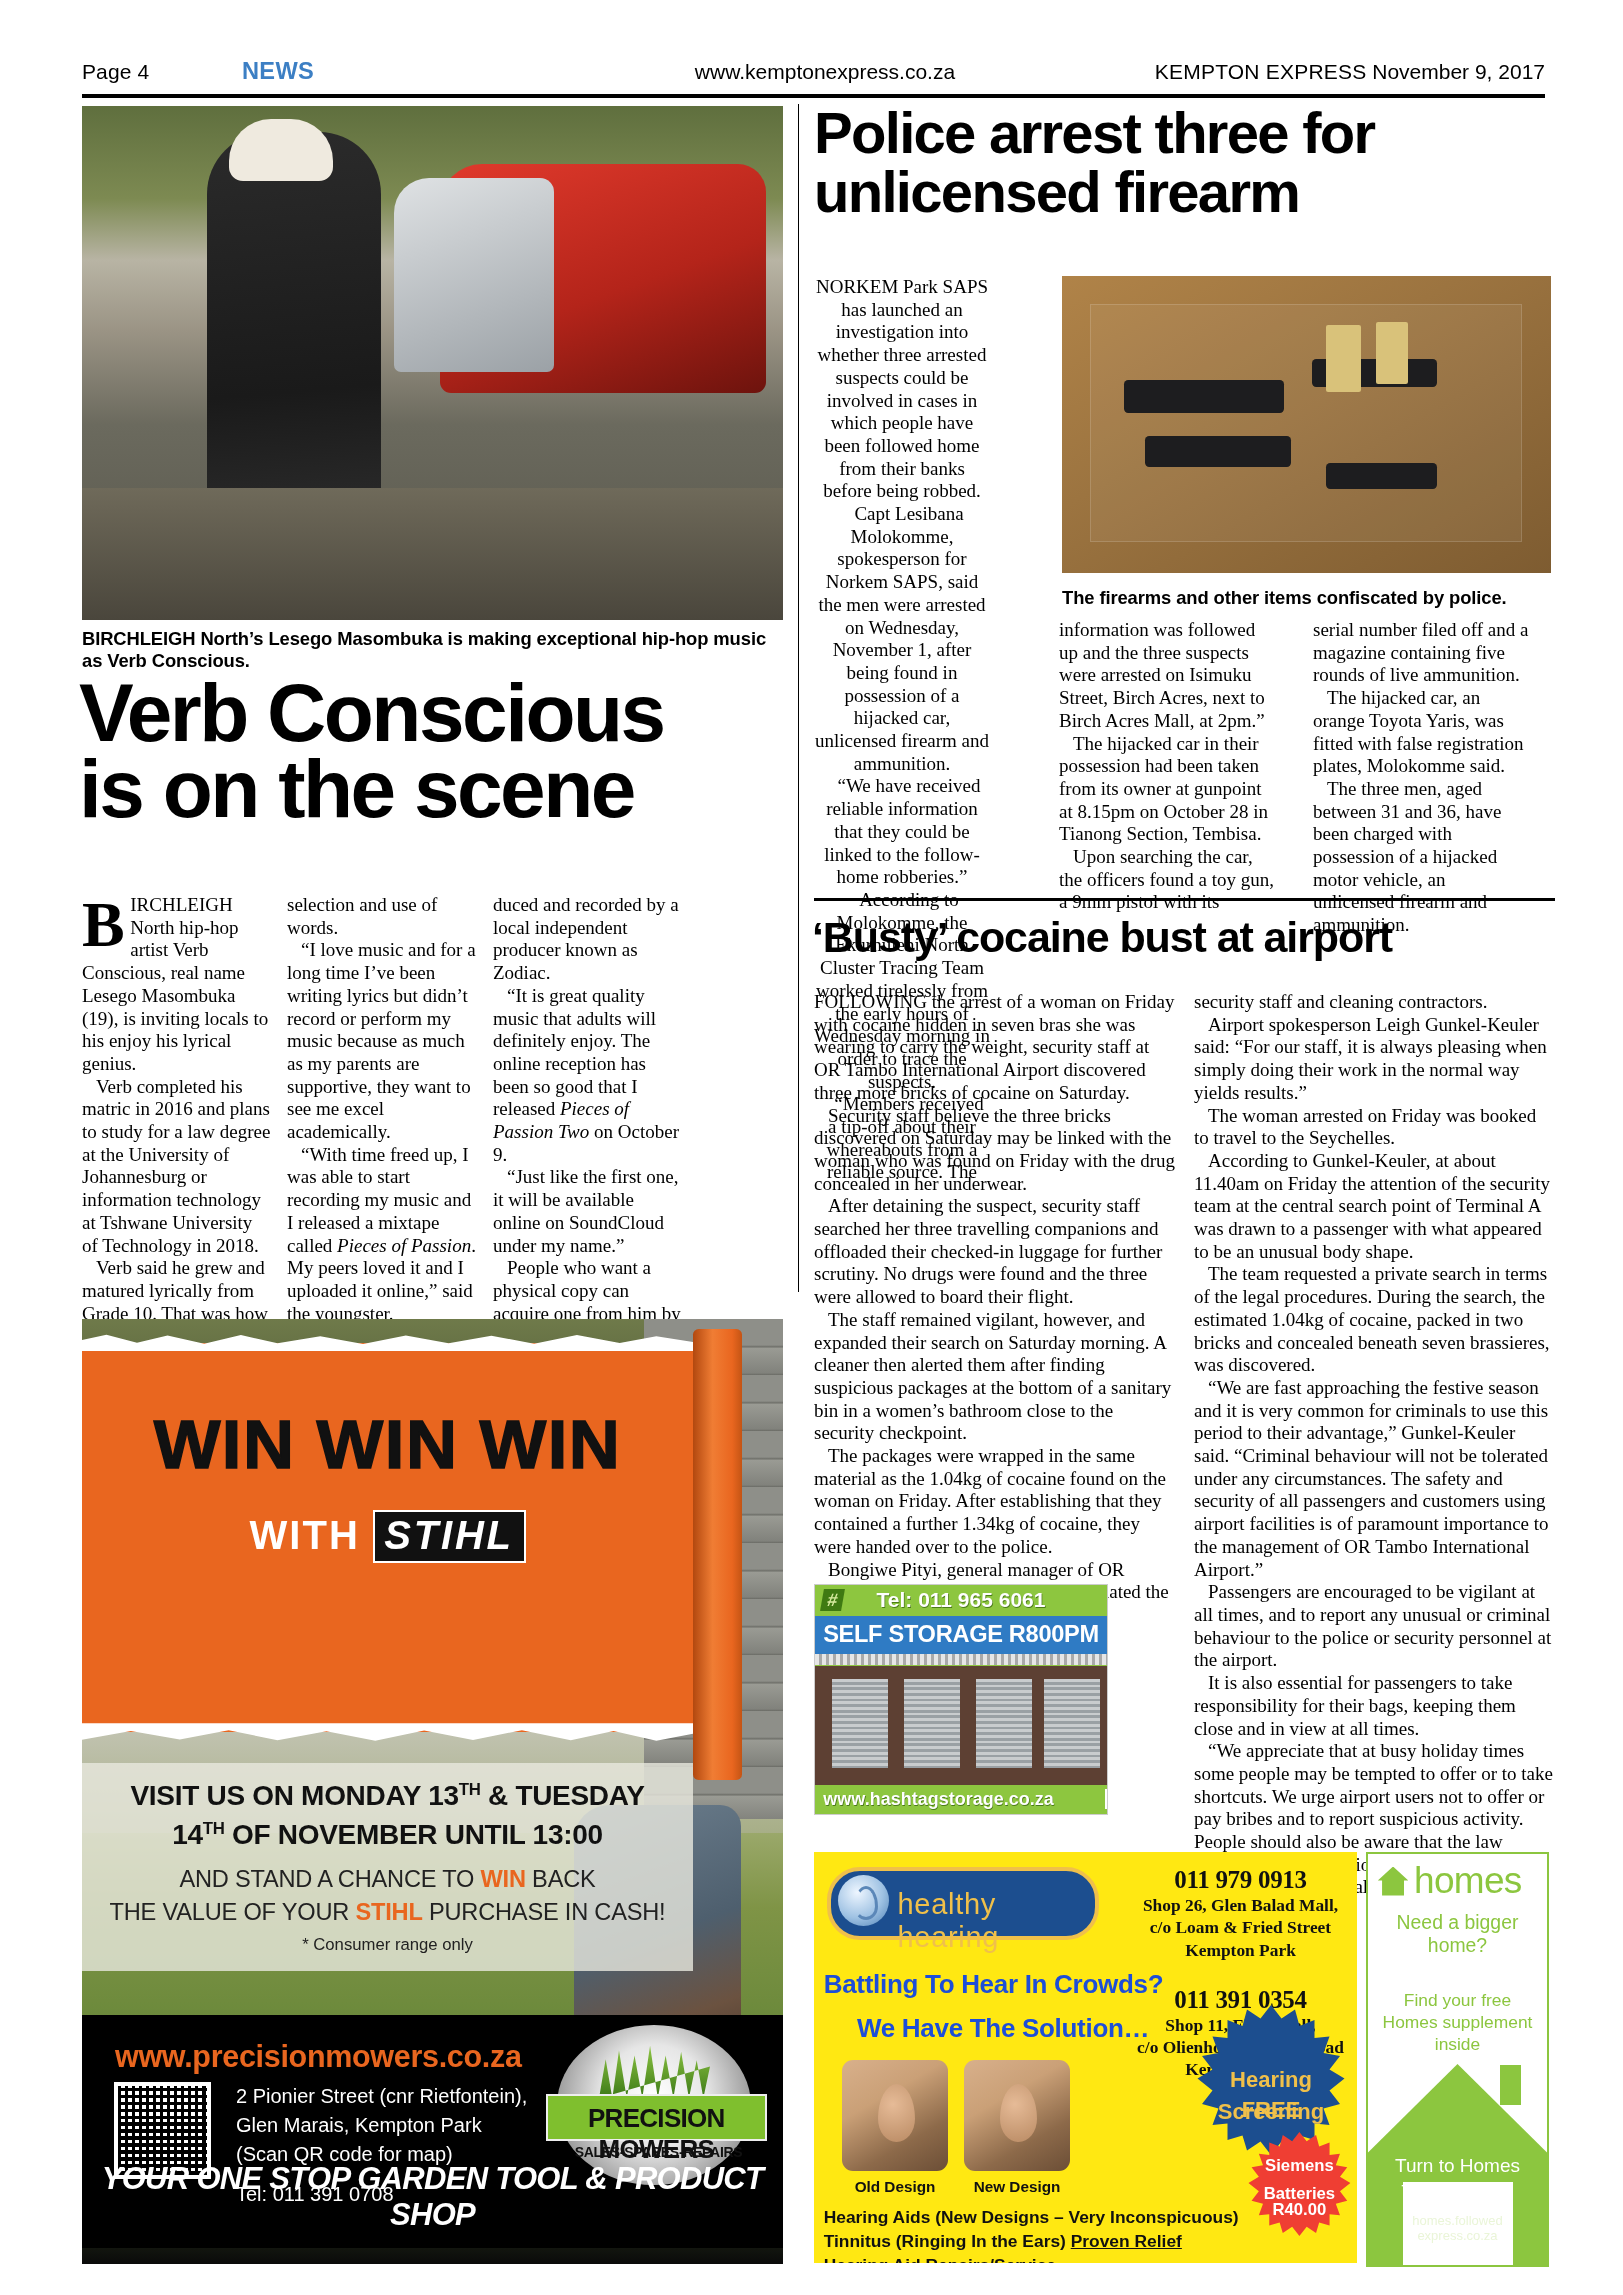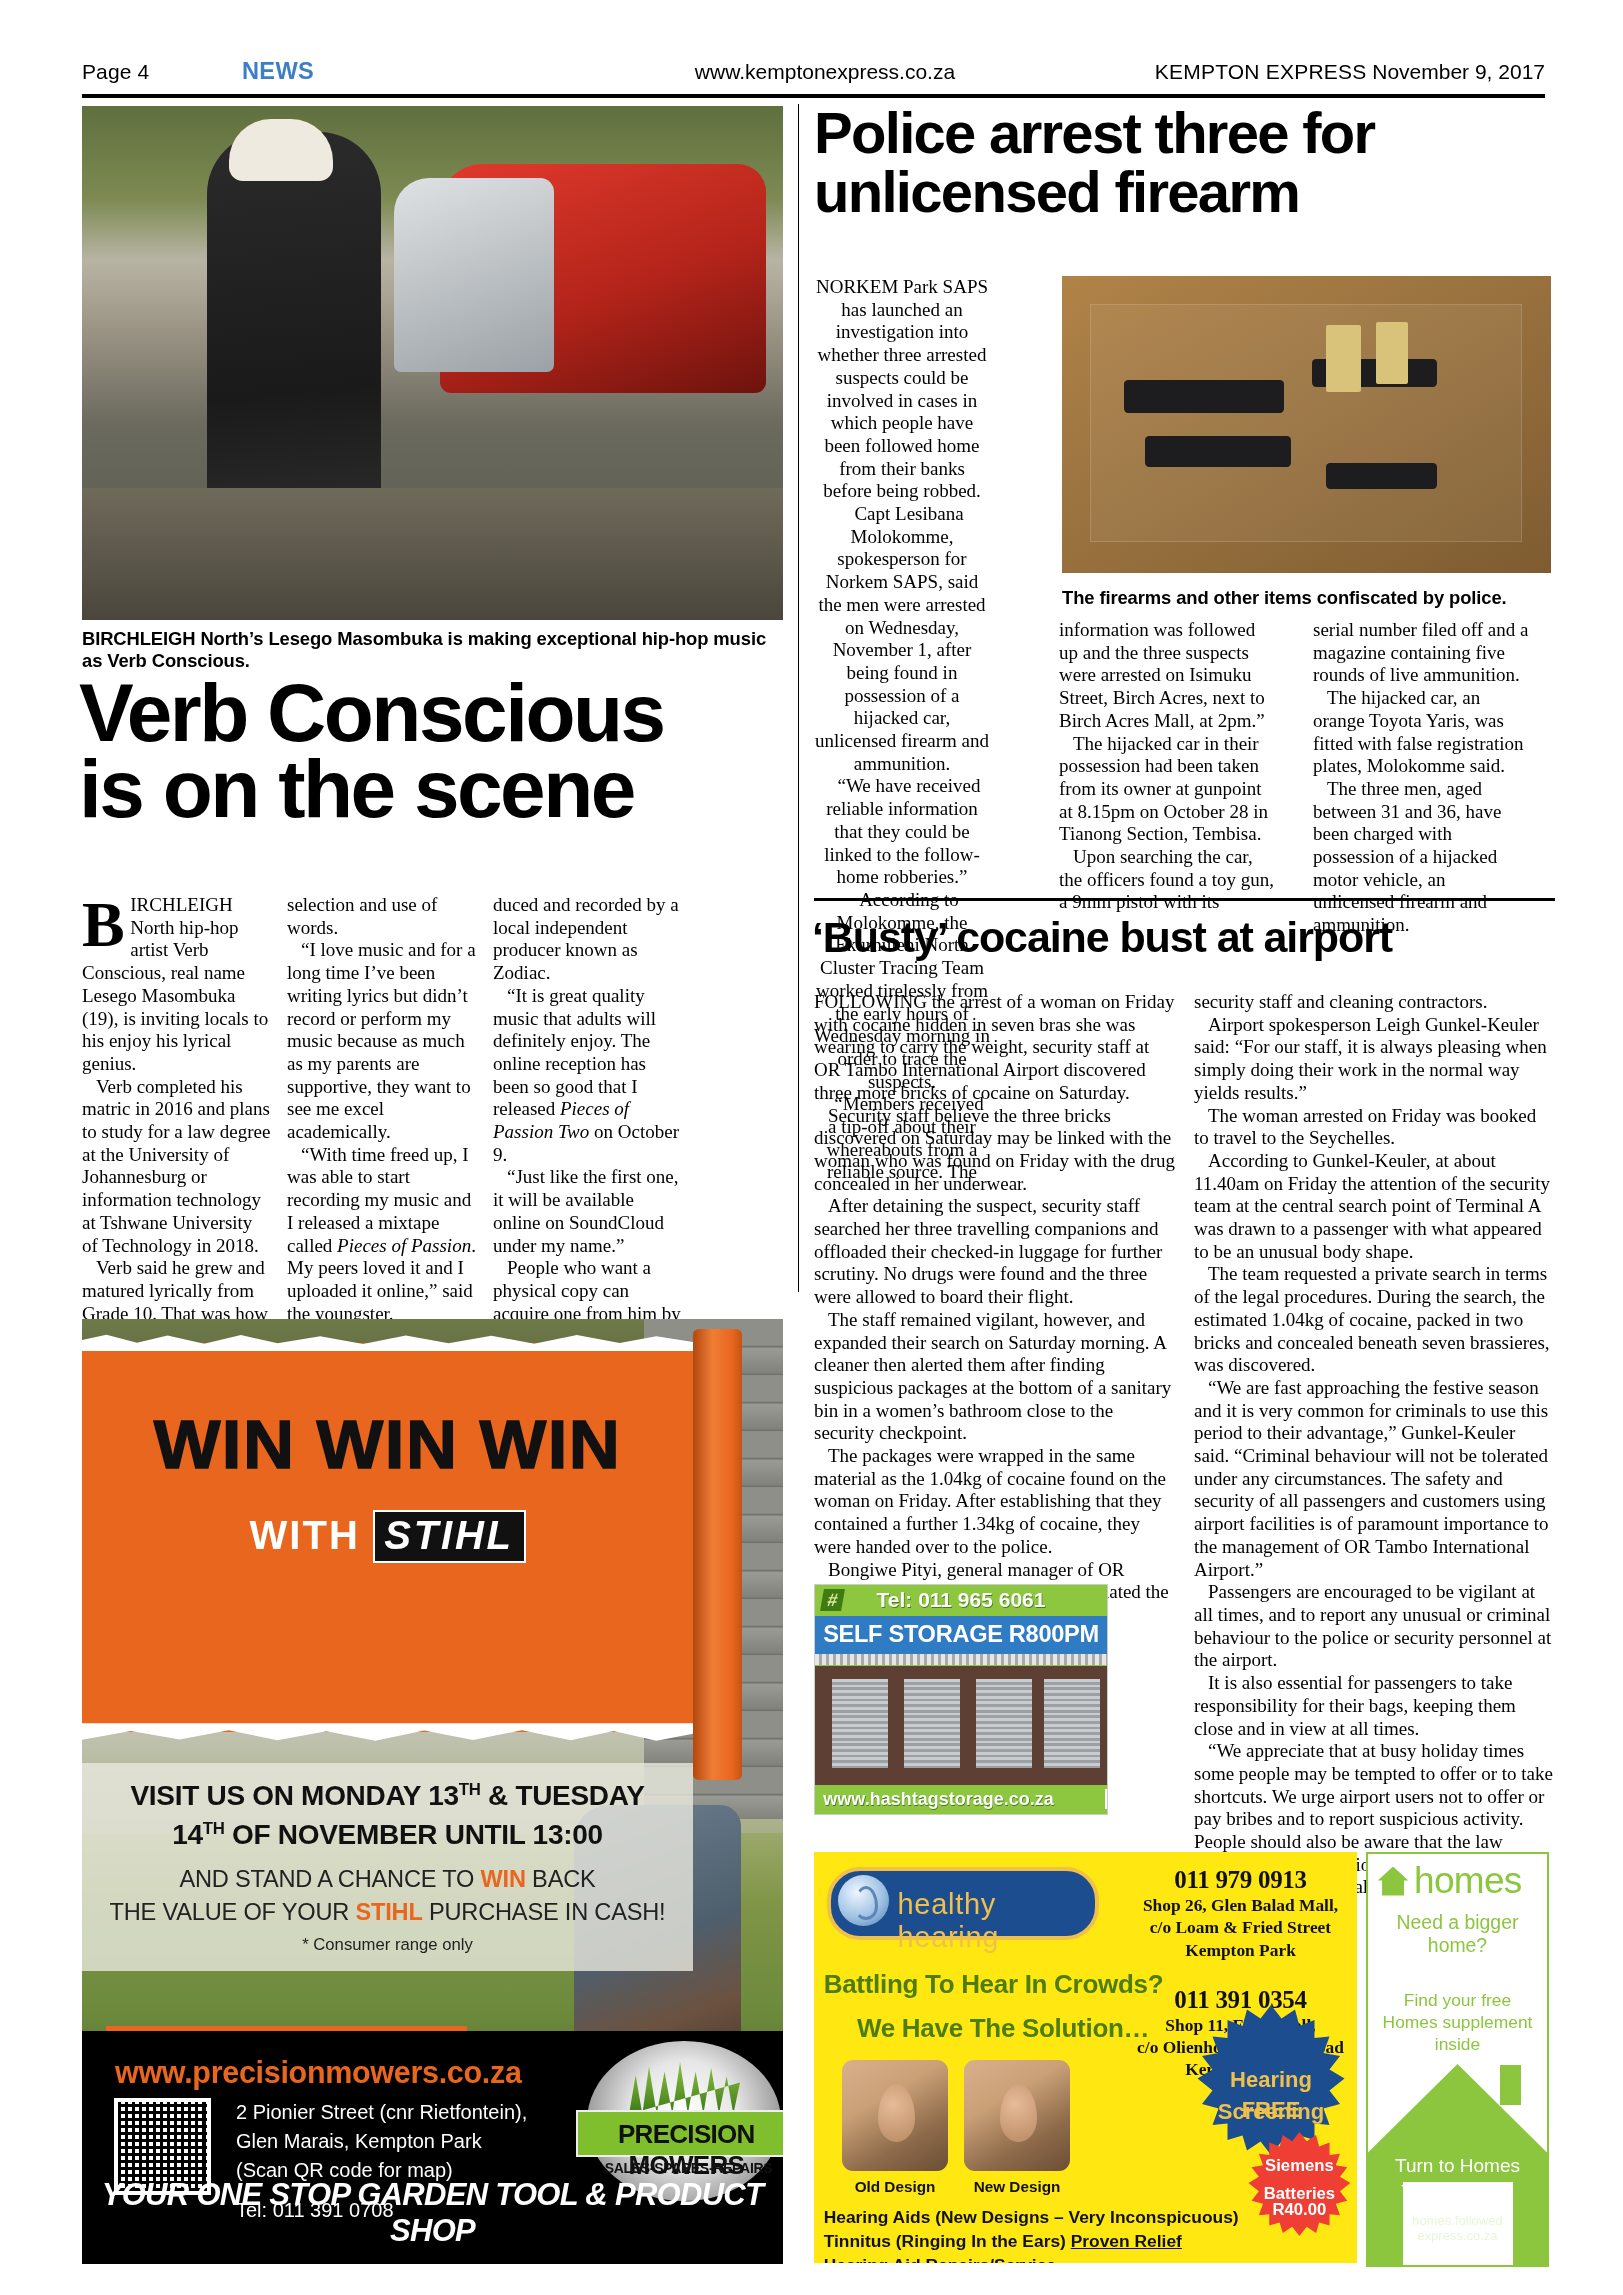--- a/index.html
+++ b/index.html
@@ -84,21 +84,21 @@
   .or{color:#e9661f;} .sup{font-size:.6em;vertical-align:super;}
   .stihl-miss{position:absolute;left:23.6px;top:707px;width:361px;height:64px;background:#e9661f;}
   .stihl-miss span{position:absolute;left:0;top:15.3px;width:361px;text-align:center;color:#111;
     font-family:"Liberation Sans",sans-serif;font-weight:bold;font-size:28px;letter-spacing:0.7px;}
   .stihl-grass{position:absolute;left:0;top:514px;width:701px;height:298px;
     background:linear-gradient(180deg,#9aa86a 0%,#7f9446 25%,#6d8a3c 60%,#46602a 100%);}
   .stihl-person{position:absolute;right:42px;top:486px;width:167px;height:298px;
     background:linear-gradient(160deg,#6d7f8e 0%,#4e5f6e 45%,#6b5240 70%,#3b2c22 100%);border-radius:35px 21px 0 0;}
   .stihl-trimmer{position:absolute;left:83px;bottom:132px;width:292px;height:11px;background:#d9d9d9;transform:rotate(-12deg);}
   .stihl-trimmer:after{content:"";position:absolute;left:-49px;top:-12.5px;width:51px;height:36px;background:#e9661f;border-radius:4.2px;}
-  .pm-black{position:absolute;left:0;bottom:0;width:701px;height:233px;background:#000;padding-left:30px;}
+  .pm-black{position:absolute;left:0;bottom:16px;width:701px;height:233px;background:#000;}
   .pm-url{position:absolute;left:33px;top:23.6px;color:#e9661f;
     font-family:"Liberation Sans",sans-serif;font-weight:bold;font-size:30.5px;letter-spacing:-0.3px;}
   .pm-qr{position:absolute;left:32px;top:67px;width:89px;height:89px;background:#fff;
     background-image:repeating-linear-gradient(0deg,#000 0 3.5px,#fff 3.5px 7px),repeating-linear-gradient(90deg,#000 0 3.5px,transparent 3.5px 7px);
     background-blend-mode:multiply;border:4.2px solid #fff;}
   .pm-addr{position:absolute;left:154px;top:67px;color:#fff;
     font-family:"Liberation Sans",sans-serif;font-size:20px;line-height:1.45;}
   .pm-tel{position:absolute;left:154px;top:168px;color:#fff;
     font-family:"Liberation Sans",sans-serif;font-size:20px;}
   .pm-logo{position:absolute;right:25px;top:9.7px;width:208px;height:160px;}
@@ -137,21 +137,21 @@
     font-family:"Liberation Serif",serif;font-weight:bold;font-size:18px;text-align:center;line-height:19.4px;}
 
   
   .ad-hear{position:absolute;left:814px;top:1852px;width:543px;height:411px;background:#ffe812;overflow:hidden;}
   .hh-logo{position:absolute;left:12.5px;top:15.3px;width:264px;height:65px;background:#1c4e8f;border:4.2px solid #f0c04a;border-radius:33px;}
   .hh-ear{position:absolute;left:7px;top:4.2px;width:51px;height:51px;border-radius:50%;
     background:radial-gradient(circle at 38% 34%,#eef6ff,#9fc2e3 55%,#4c7fb5 100%);}
   .hh-ear:after{content:"";position:absolute;left:16.7px;top:11px;width:18px;height:28px;border:3.5px solid #5b87b8;border-radius:50% 50% 50% 50%/60% 60% 40% 40%;border-left-color:transparent;}
   .hh-name{position:absolute;left:67px;top:16.7px;color:#f0c04a;
     font-family:"Liberation Sans",sans-serif;font-size:29px;letter-spacing:0.7px;}
-  .hh-q1,.hh-q2{position:absolute;color:#4d7c0f;font-family:"Liberation Sans",sans-serif;font-weight:bold;font-size:26px;letter-spacing:-0.3px;}
+  .hh-q1,.hh-q2{position:absolute;color:#1d4ed8;font-family:"Liberation Sans",sans-serif;font-weight:bold;font-size:26px;letter-spacing:-0.3px;}
   .hh-q1{left:9.7px;top:117px;} .hh-q2{left:43px;top:161px;}
   .hh-img{position:absolute;top:208px;width:106px;height:111px;border-radius:11px;overflow:hidden;
     background:linear-gradient(150deg,#d8b08b 0%,#caa077 35%,#8d6a4a 70%,#6b4e36 100%);}
   .hh-img.a{left:28px;} .hh-img.b{left:150px;}
   .hh-img .earshape{position:absolute;left:36px;top:23.6px;width:37px;height:58px;border-radius:50%/60% 60% 40% 40%;
     background:radial-gradient(circle at 40% 35%,#e6bb97,#b98a63);}
   .hh-lbl{position:absolute;top:326px;width:106px;text-align:center;color:#111;
     font-family:"Liberation Sans",sans-serif;font-weight:bold;font-size:15.3px;}
   .hh-lbl.a{left:28px;} .hh-lbl.b{left:150px;}
   .hh-list{position:absolute;left:9.7px;top:353px;color:#111;

